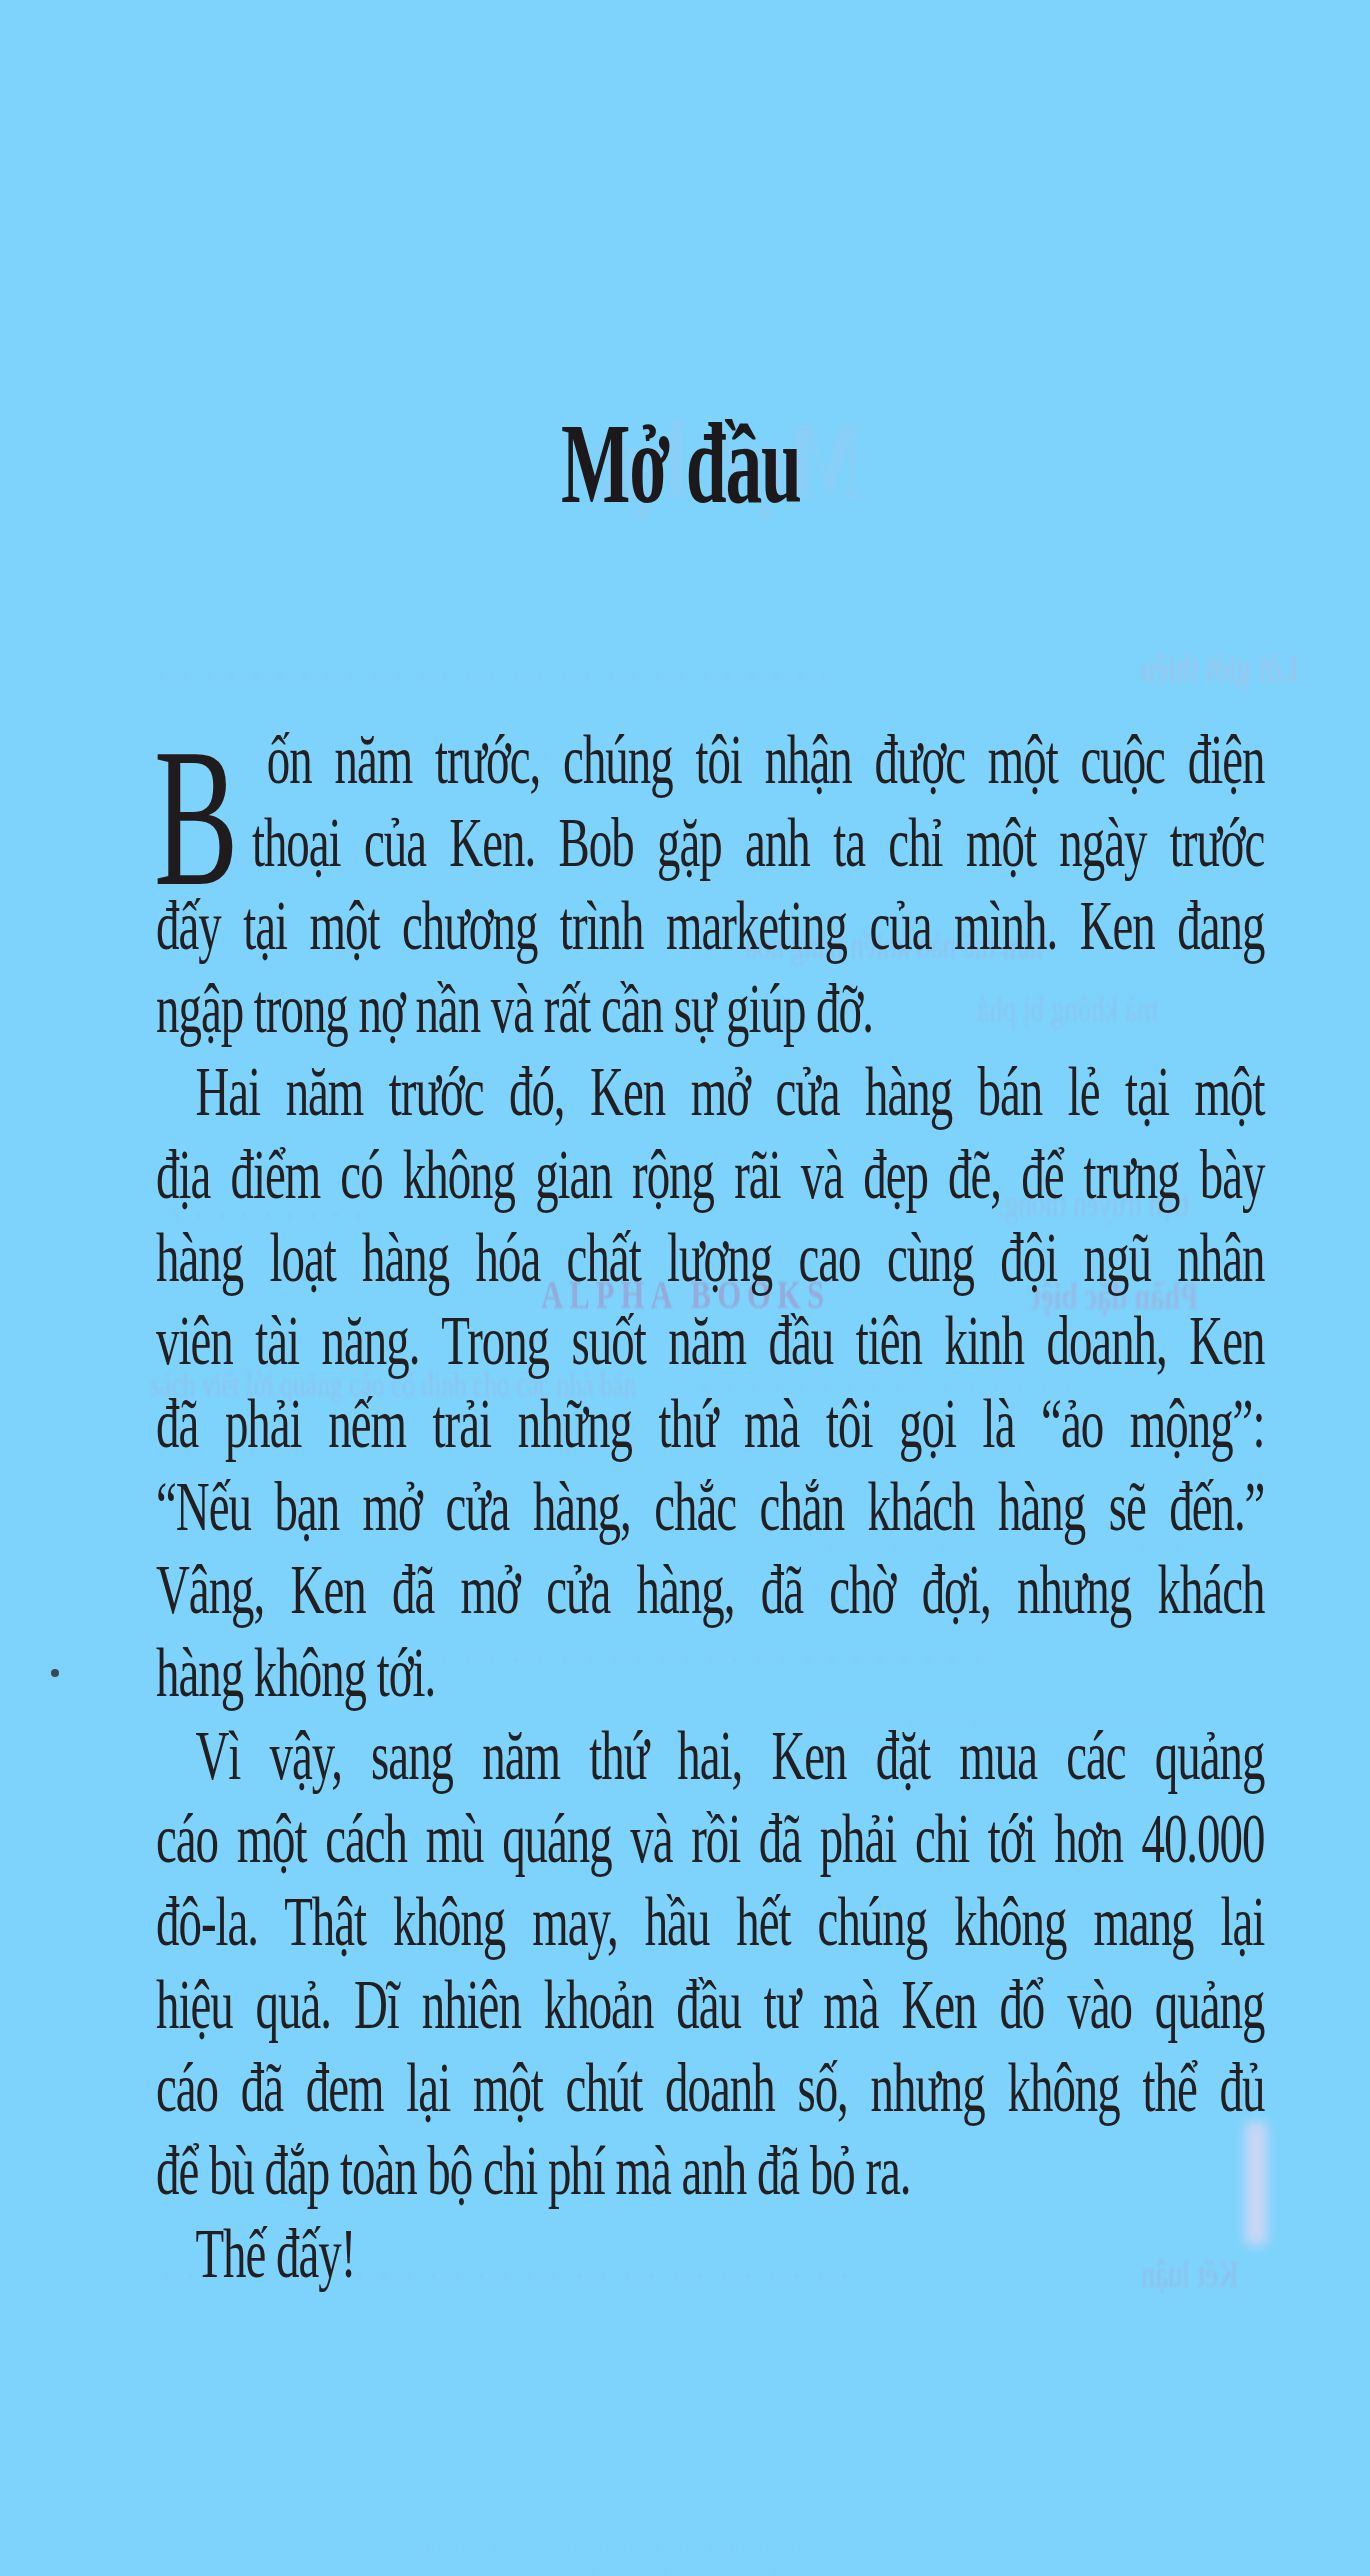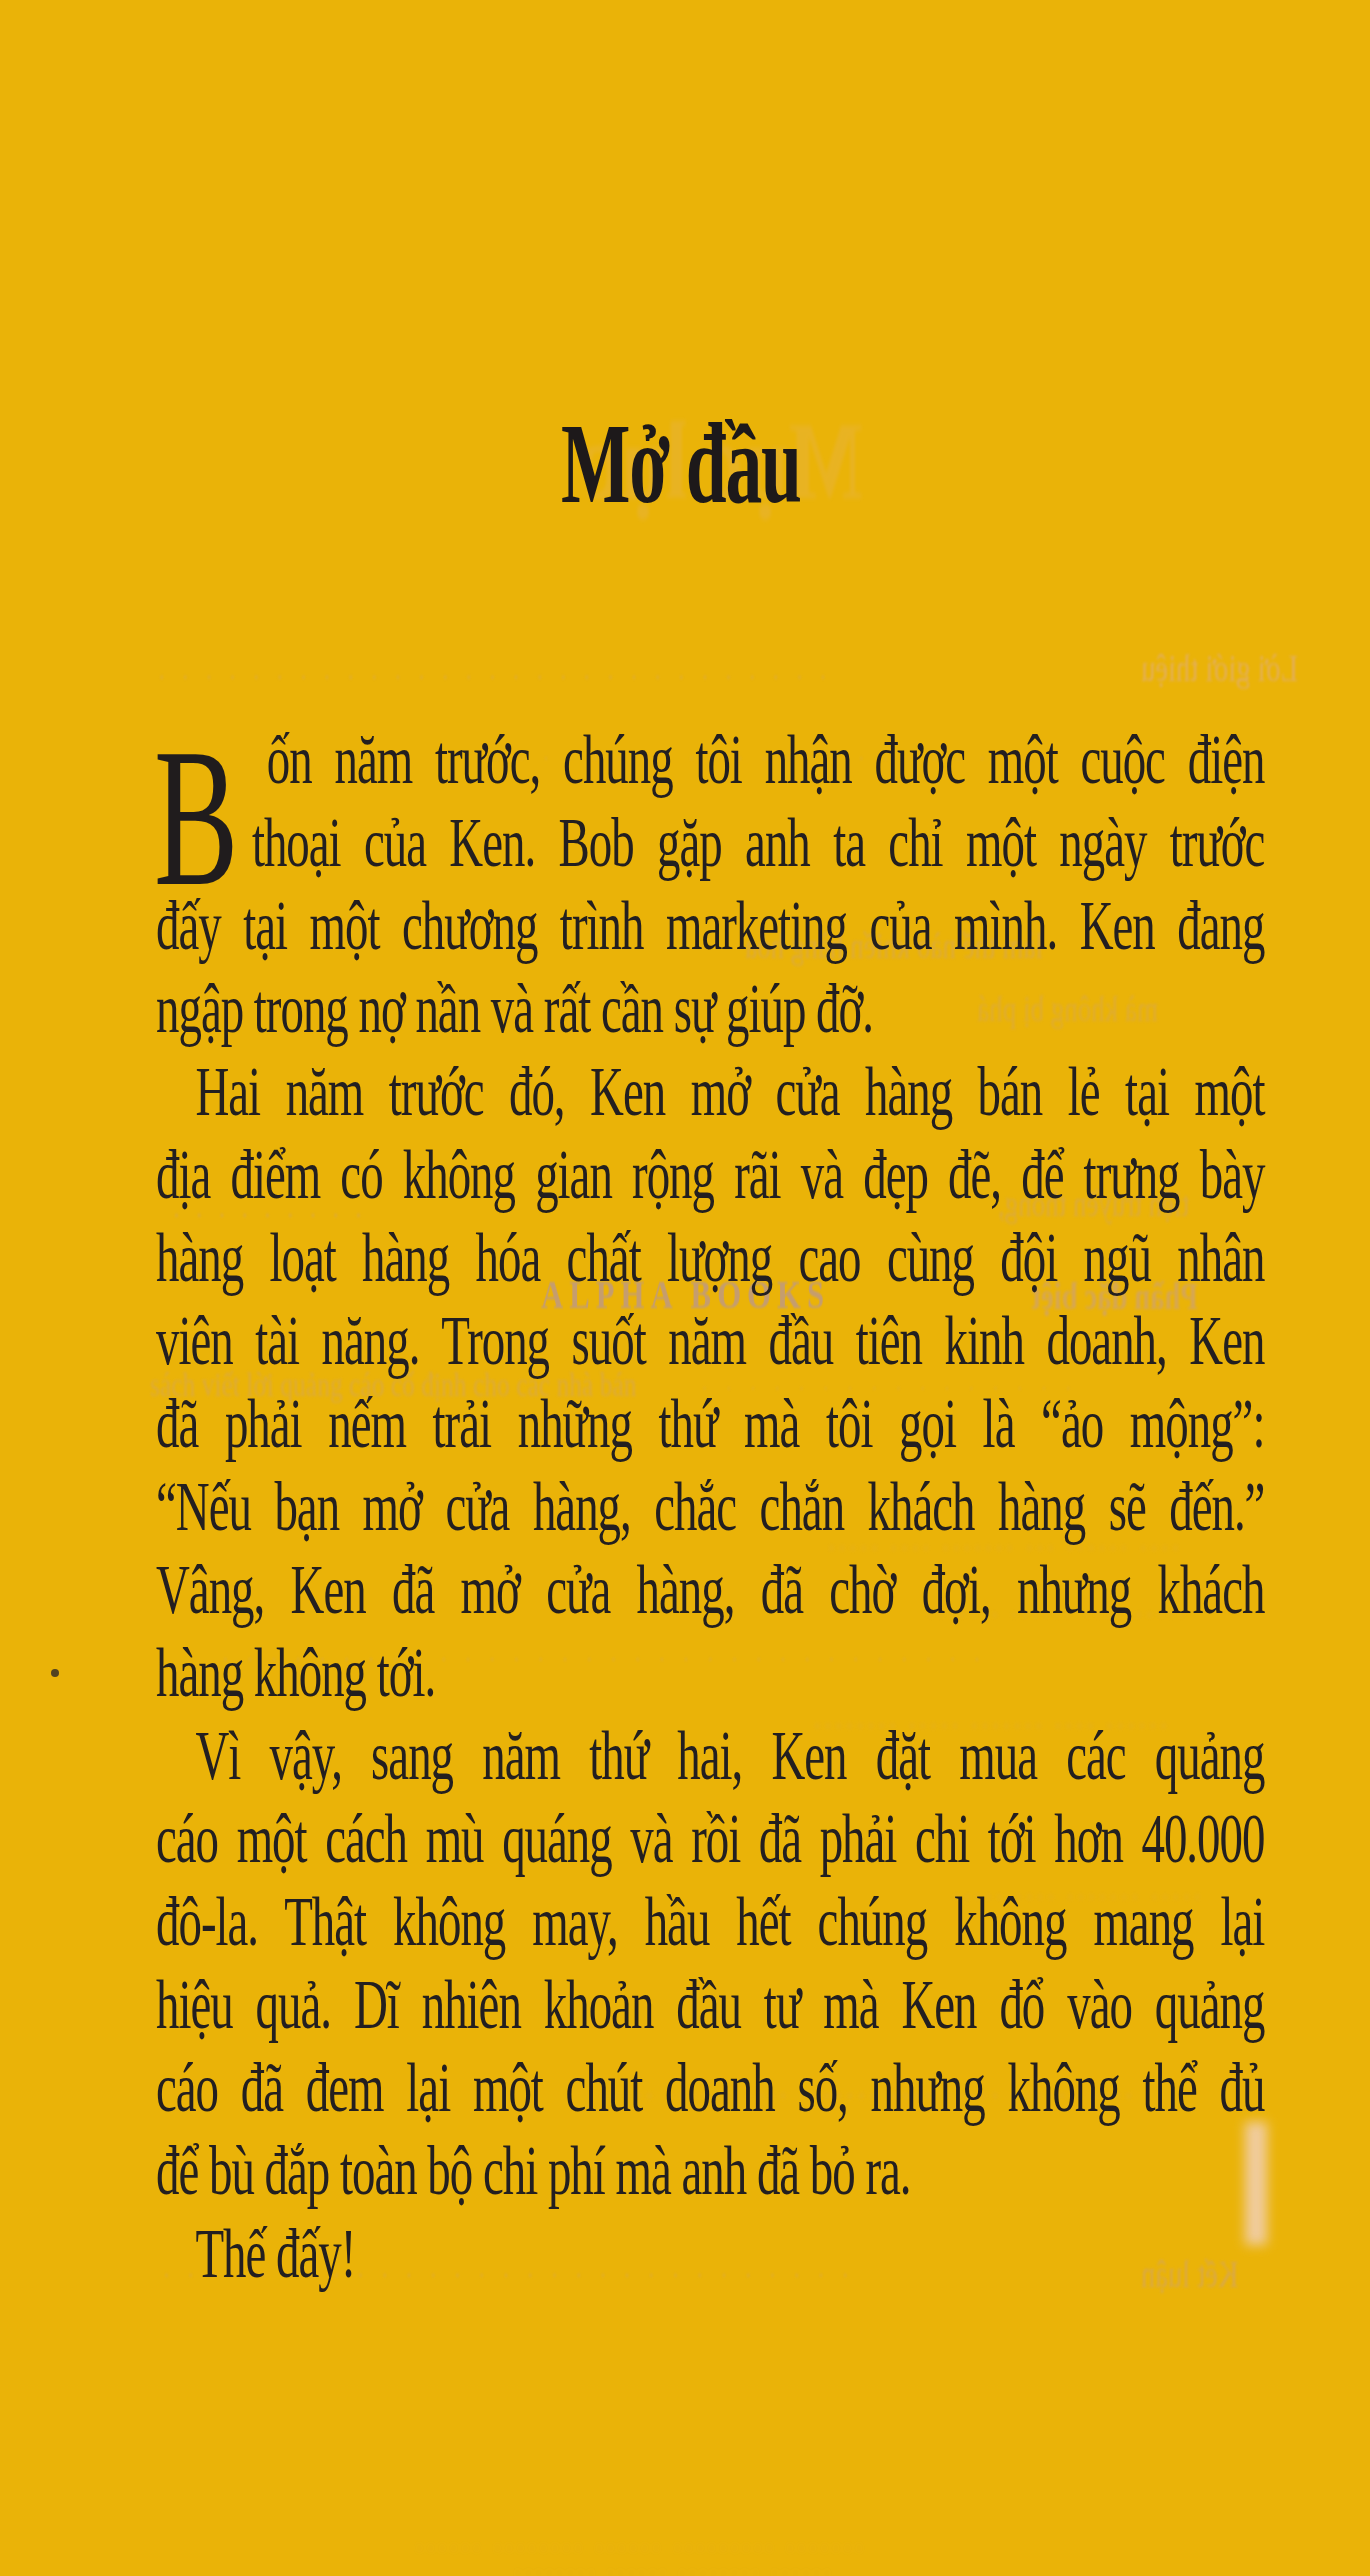--- a/index.html
+++ b/index.html
@@ -1,19 +1,19 @@
 <!DOCTYPE html>
 <html><head>
 <meta charset="utf-8">
 <style>
   html,body{margin:0;padding:0;background:#e9e9e9;}
   .page{
     position:relative;
     width:1371px;height:2576px;
-    background:#eab308;
+    background:#7dd3fc;
     overflow:hidden;
     font-family:"Liberation Serif", serif;
     color:#231f20;
   }
   
   .title{
     position:absolute;left:561px;top:406px;margin:0;
     font-size:115px;font-weight:700;line-height:1;
     letter-spacing:-2px;white-space:nowrap;
     transform:scaleX(0.64);transform-origin:0 0;

